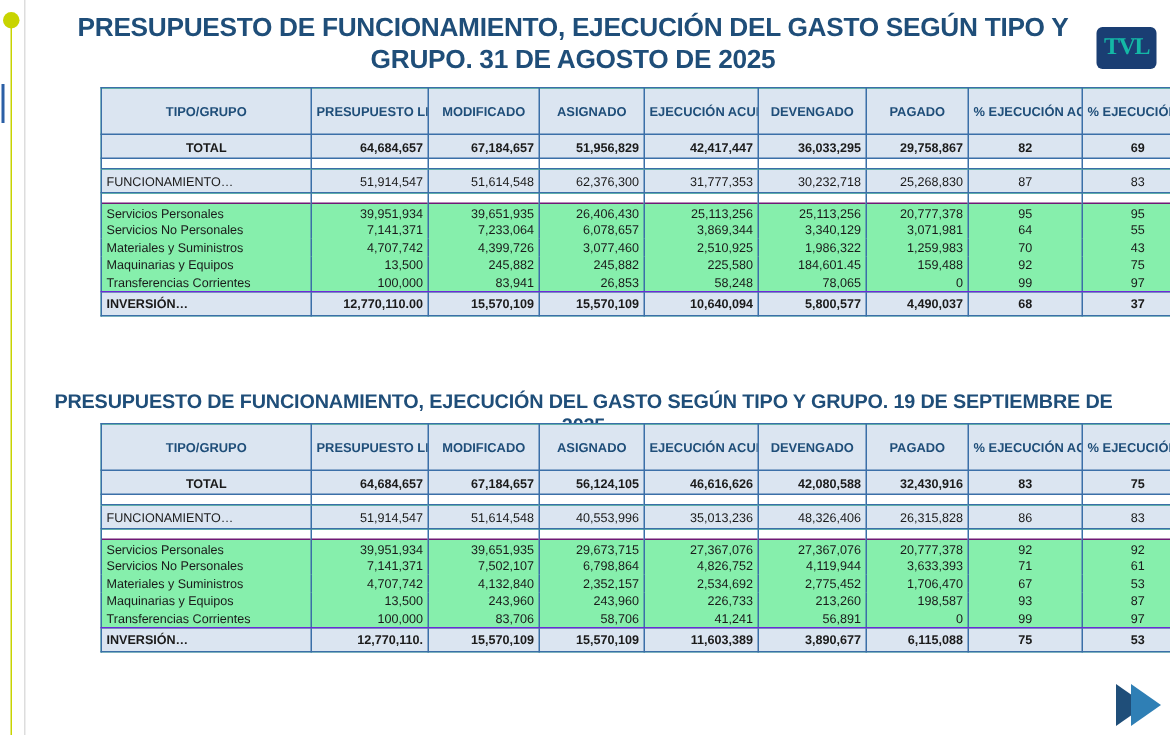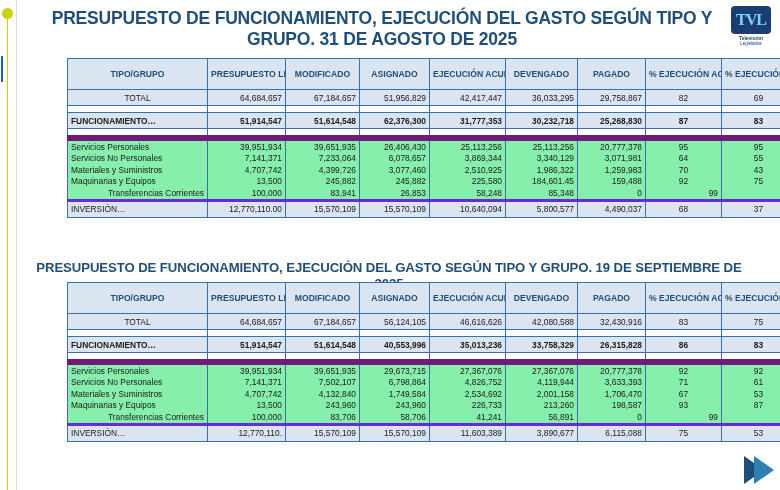--- a/index.html
+++ b/index.html
@@ -66,24 +66,24 @@
     position: absolute;
     right: 6px;
     top: 6px;
     width: 46px;
     height: 44px;
     text-align: center;
   }
   .logo .mark {
     width: 40px;
     height: 28px;
-    margin: 0 auto;
+    margin: 12px auto;
     background: #1a3e73;
     border-radius: 4px;
-    color: #7dd3fc;
+    color: #14b8a6;
     font-size: 16px;
     font-weight: bold;
     line-height: 28px;
     letter-spacing: -1px;
     font-family: "Liberation Serif", serif;
   }
   .logo .l1 {
     font-size: 5px;
     color: #1a3e73;
     font-weight: bold;
@@ -156,46 +156,46 @@
     text-align: center;
     height: 30px;
     line-height: 10px;
     vertical-align: middle;
   }
   td.lbl { text-align: left; }
   td.num { text-align: right; }
   td.ctr { text-align: center; }
   tr.total td {
     background: #dbe5f1;
-    font-weight: normal;
+    font-weight: bold;
     height: 15px;
   }
   tr.total td.lbl { text-align: center; }
   tr.func td {
     background: #dbe5f1;
-    font-weight: bold;
+    font-weight: normal;
     height: 15px;
   }
   tr.inv td {
     background: #dbe5f1;
-    font-weight: normal;
+    font-weight: bold;
     height: 15px;
   }
   tr.spacer td {
     border-left: 1px solid #3b6fa8;
     border-right: 1px solid #3b6fa8;
     border-top: none;
     border-bottom: none;
     height: 6px;
     background: #ffffff;
   }
   tr.detail td { height: 11.5px; }
   tr.detail td { border-top: none; border-bottom: none; }
-  tr.detail.first td { border-top: 6px solid #701a75; }
-  tr.detail.last td { border-bottom: 3px solid #6d28d9; text-align: right; }
+  tr.detail.first td { border-top: 1px solid #701a75; }
+  tr.detail.last td { border-bottom: 1px solid #6d28d9; }
   
   .arrow {
     position: absolute;
     right: 6px;
     bottom: 6px;
     width: 30px;
     height: 28px;
   }
   .arrow .sh {
     position: absolute;
@@ -348,21 +348,21 @@
           <td class="num">159,488</td>
           <td class="ctr">92</td>
           <td class="ctr">75</td>
         </tr>
         <tr class="detail last">
           <td class="lbl">Transferencias Corrientes</td>
           <td class="num">100,000</td>
           <td class="num">83,941</td>
           <td class="num">26,853</td>
           <td class="num">58,248</td>
-          <td class="num">85,348</td>
+          <td class="num">78,065</td>
           <td class="num">0</td>
           <td class="ctr">99</td>
           <td class="ctr">97</td>
         </tr>
         <tr class="inv">
           <td class="lbl">INVERSIÓN…</td>
           <td class="num">12,770,110.00</td>
           <td class="num">15,570,109</td>
           <td class="num">15,570,109</td>
           <td class="num">10,640,094</td>
@@ -423,21 +423,21 @@
           <td></td>
             <td></td>
             <td></td>
         </tr>
         <tr class="func">
           <td class="lbl">FUNCIONAMIENTO…</td>
           <td class="num">51,914,547</td>
           <td class="num">51,614,548</td>
           <td class="num">40,553,996</td>
           <td class="num">35,013,236</td>
-          <td class="num">33,758,329</td>
+          <td class="num">48,326,406</td>
           <td class="num">26,315,828</td>
           <td class="ctr">86</td>
           <td class="ctr">83</td>
         </tr>
         <tr class="spacer">
           <td></td>
             <td></td>
             <td></td>
           <td></td>
             <td></td>
@@ -465,23 +465,23 @@
           <td class="num">4,826,752</td>
           <td class="num">4,119,944</td>
           <td class="num">3,633,393</td>
           <td class="ctr">71</td>
           <td class="ctr">61</td>
         </tr>
         <tr class="detail">
           <td class="lbl">Materiales y Suministros</td>
           <td class="num">4,707,742</td>
           <td class="num">4,132,840</td>
-          <td class="num">1,749,584</td>
+          <td class="num">2,352,157</td>
           <td class="num">2,534,692</td>
-          <td class="num">2,001,158</td>
+          <td class="num">2,775,452</td>
           <td class="num">1,706,470</td>
           <td class="ctr">67</td>
           <td class="ctr">53</td>
         </tr>
         <tr class="detail">
           <td class="lbl">Maquinarias y Equipos</td>
           <td class="num">13,500</td>
           <td class="num">243,960</td>
           <td class="num">243,960</td>
           <td class="num">226,733</td>

